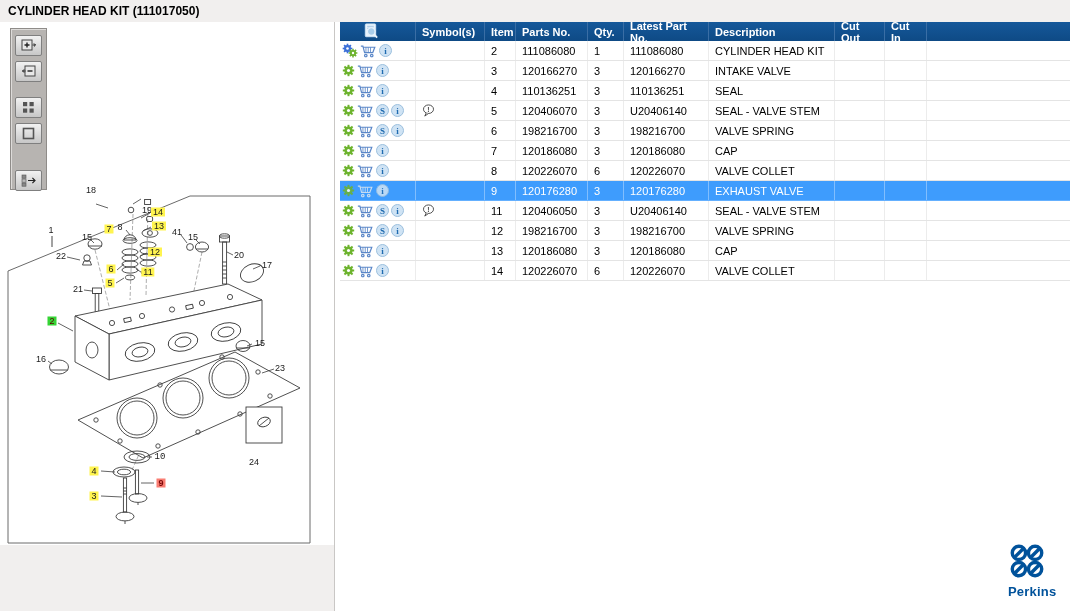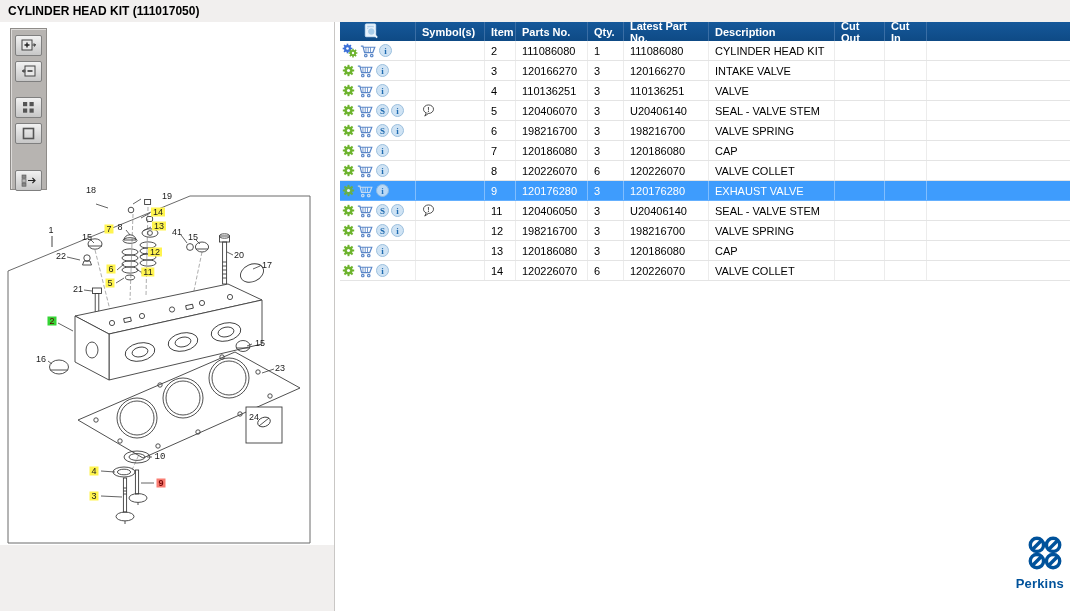--- a/index.html
+++ b/index.html
@@ -52,21 +52,21 @@
 
   .icstack { display:flex; align-items:center; gap:2px; }
   .badge { width:13px; height:13px; border-radius:50%; background:#cfe3f4; border:1px solid #9cc0de;
            color:#1f6bb0; font-size:9px; font-weight:bold; display:flex; align-items:center; justify-content:center;
            font-family:"Liberation Serif", serif; }
   .trow.sel .icstack { opacity:.85; }
   .trow.sel .ic-cart { color:#dfe7ee; }
   .ic-gear { color:#6db32d; } .ic-gear-blue { color:#3a6fd8; } .ic-cart { color:#5b87c8; }
 
   
-  .brand { position:absolute; right:6px; bottom:20px; width:56px; text-align:right; }
+  .brand { position:absolute; right:6px; bottom:12px; width:56px; text-align:left; }
   .brand .nm { font-size:13px; font-weight:bold; color:#00529b; letter-spacing:.2px; }
 </style>
 </head>
 <body>
 
 <svg width="0" height="0" style="position:absolute" aria-hidden="true">
   <defs>
     <symbol id="i-gear" viewBox="0 0 16 16">
       <g stroke="currentColor" stroke-width="2.4">
         <line x1="8" y1="1" x2="8" y2="15"></line>
@@ -251,41 +251,41 @@
             <line x1="152" y1="457" x2="147" y2="457"></line>
               <line x1="101" y1="471" x2="115" y2="472"></line>
             <line x1="154" y1="483" x2="141" y2="483"></line>
               <line x1="101" y1="496" x2="122" y2="497"></line>
           </g>
         </g>
       </svg>
       <div id="callout-layer">
           <span class="callout co-plain" style="left: 51px; top: 230px;">1</span>
           <span class="callout co-plain" style="left: 91px; top: 190px;">18</span>
-          <span class="callout co-plain" style="left: 147px; top: 196px; margin-left: 20px;">19</span>
+          <span class="callout co-plain" style="left: 147px; top: 210px;">19</span>
           <span class="callout co-yellow" style="left: 158px; top: 212px;">14</span>
           <span class="callout co-yellow" style="left: 159px; top: 226px;">13</span>
           <span class="callout co-yellow" style="left: 109px; top: 229px;">7</span>
           <span class="callout co-plain" style="left: 120px; top: 227px;">8</span>
           <span class="callout co-plain" style="left: 87px; top: 237px;">15</span>
           <span class="callout co-plain" style="left: 61px; top: 256px;">22</span>
           <span class="callout co-plain" style="left: 177px; top: 232px;">41</span>
           <span class="callout co-plain" style="left: 193px; top: 237px;">15</span>
           <span class="callout co-plain" style="left: 239px; top: 255px;">20</span>
           <span class="callout co-plain" style="left: 267px; top: 265px;">17</span>
           <span class="callout co-yellow" style="left: 155px; top: 252px;">12</span>
           <span class="callout co-yellow" style="left: 111px; top: 269px;">6</span>
           <span class="callout co-yellow" style="left: 148px; top: 272px;">11</span>
           <span class="callout co-yellow" style="left: 110px; top: 283px;">5</span>
           <span class="callout co-plain" style="left: 78px; top: 289px;">21</span>
           <span class="callout co-green" style="left: 52px; top: 321px;">2</span>
           <span class="callout co-plain" style="left: 41px; top: 359px;">16</span>
           <span class="callout co-plain" style="left: 260px; top: 343px;">15</span>
           <span class="callout co-plain" style="left: 280px; top: 368px;">23</span>
-          <span class="callout co-plain" style="left: 254px; top: 417px;">24</span>
+          <span class="callout co-plain" style="left: 254px; top: 462px;">24</span>
           <span class="callout co-plain" style="left: 160px; top: 457px; font-family: Liberation Mono, monospace;">10</span>
           <span class="callout co-yellow" style="left: 94px; top: 471px;">4</span>
           <span class="callout co-red" style="left: 161px; top: 483px;">9</span>
           <span class="callout co-yellow" style="left: 94px; top: 496px;">3</span>
         </div>
     </div>
 
     <div class="dtoolbar">
       <div class="tbtn tb-m1">
         <svg width="16" height="13" viewBox="0 0 16 13">
@@ -403,21 +403,21 @@
                   <use href="#i-cart"></use>
                 </svg>
                 <span class="badge">i</span>
               </span>
             </div>
             <div class="cell c1"></div>
             <div class="cell c2">4</div>
             <div class="cell c3">110136251</div>
             <div class="cell c4">3</div>
             <div class="cell c5">110136251</div>
-            <div class="cell c6">VALVE</div>
+            <div class="cell c6">SEAL</div>
             <div class="cell c7"></div>
             <div class="cell c8"></div>
             <div class="cell c9"></div>
           </div>
           <div class="trow">
             <div class="cell c0">
               <span class="icstack">
                 <svg class="ic-gear" width="13" height="13" viewBox="0 0 16 16">
                   <use href="#i-gear"></use>
                 </svg>

